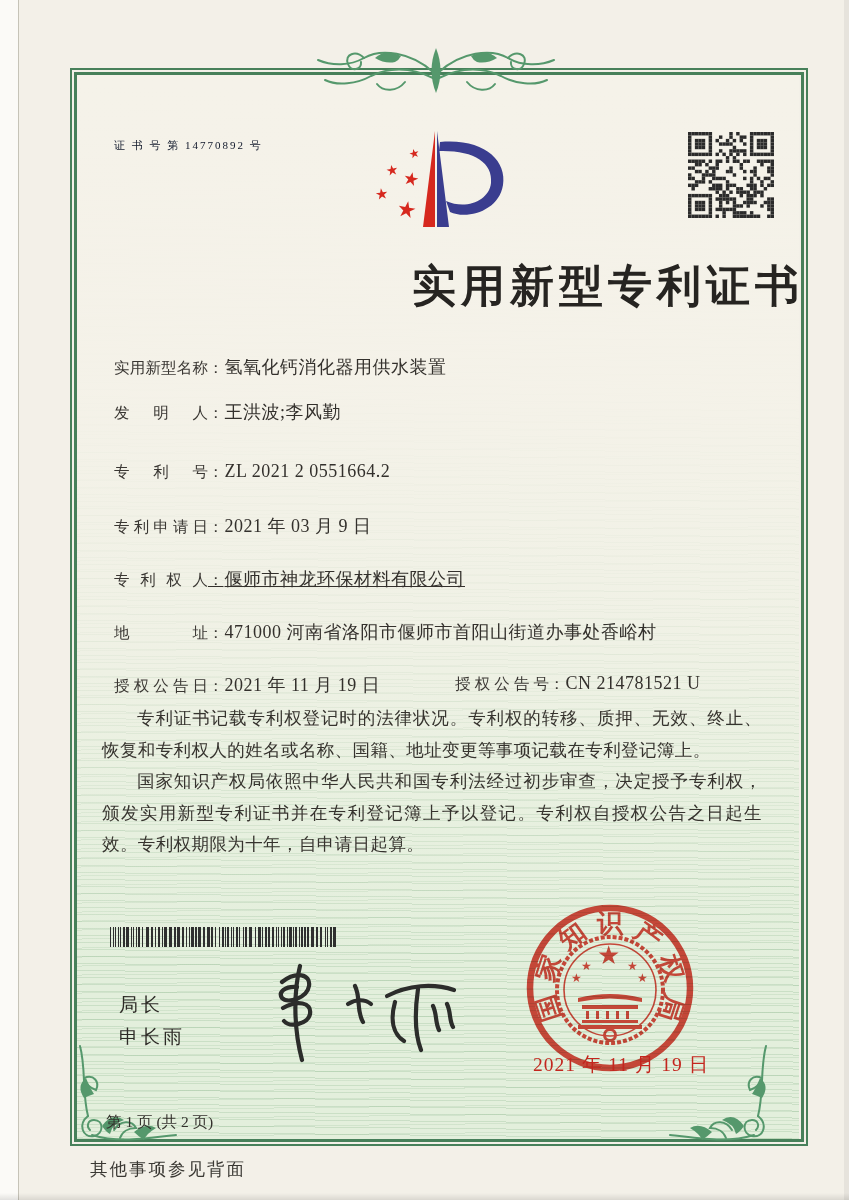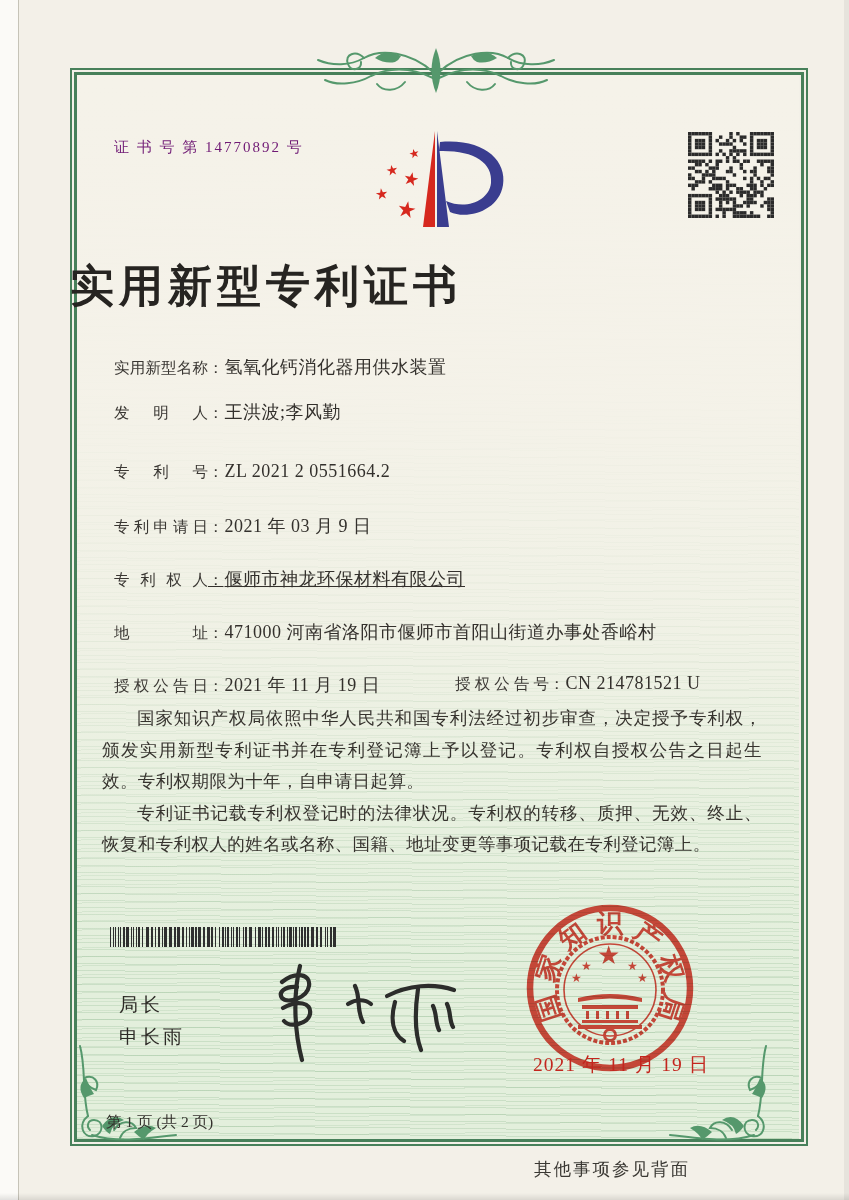--- a/index.html
+++ b/index.html
@@ -15,36 +15,36 @@
   
   .content-bg{position:absolute;left:76px;top:74px;width:723px;height:1065px;z-index:1;
     background:
       repeating-linear-gradient(0.6deg, rgba(101,158,107,0.20) 0 1px, rgba(101,158,107,0) 1px 7px),
       repeating-linear-gradient(-0.6deg, rgba(101,158,107,0.14) 0 1px, rgba(101,158,107,0) 1px 9px),
       #e3efdc;}
   .content-veil{position:absolute;left:76px;top:74px;width:723px;height:1065px;z-index:1;
     background:linear-gradient(to bottom, rgba(245,242,233,1) 0%, rgba(245,242,233,0.97) 30%,
                rgba(245,242,233,0.72) 52%, rgba(243,243,232,0.28) 70%, rgba(240,244,230,0) 84%);}
   .txt{position:absolute;z-index:3;white-space:nowrap;}
-  .cert-no{left:114px;top:138px;font-size:15px;letter-spacing:2px;color:#701a75;}
-  .title{left:70px;top:257px;width:734px;text-align:left;font-size:44px;font-weight:bold;
+  .cert-no{left:114px;top:138px;font-size:11px;letter-spacing:2px;color:#0f172a;}
+  .title{left:70px;top:257px;width:734px;text-align:right;font-size:44px;font-weight:bold;
          letter-spacing:5px;color:#262421;white-space:nowrap;}
   .row{position:absolute;left:114px;z-index:3;white-space:nowrap;font-size:18px;color:#33302c;}
   .row .lbl{display:inline-block;width:94px;font-size:15.5px;text-align:justify;text-align-last:justify;vertical-align:baseline;color:#3a3733;}
   .row .col{font-size:15.5px;color:#3a3733;}
   .row .val{margin-left:1px;letter-spacing:0.5px;}
   .row .pair2{position:absolute;left:341px;top:0;}
   .paras{position:absolute;left:102px;top:703px;width:660px;z-index:3;font-size:17.5px;line-height:31.5px;
          color:#36332e;text-align:justify;letter-spacing:0.4px;}
   .paras p{margin:0;text-indent:2em;}
   .role{left:119px;top:992px;font-size:19px;letter-spacing:3px;text-align:right;}
   .name{left:119px;top:1024px;font-size:19px;letter-spacing:3px;}
   .seal-date{left:533px;top:1051px;font-size:19.5px;color:#c3261e;letter-spacing:1px;z-index:5;}
   .page-num{left:106px;top:1112px;width:600px;text-align:left;font-size:15.5px;color:#33302c;z-index:3;}
-  .back-note{left:90px;top:1157px;width:600px;text-align:right;font-size:17.5px;color:#3a3833;z-index:3;letter-spacing:2px;}
+  .back-note{left:90px;top:1157px;width:600px;text-align:left;font-size:17.5px;color:#3a3833;z-index:3;letter-spacing:2px;}
   .deco{position:absolute;z-index:2;pointer-events:none;}
   .logo{position:absolute;left:353px;top:127px;z-index:3;}
   .qr{position:absolute;left:688px;top:132px;z-index:3;}
   .barcode{position:absolute;left:110px;top:927px;z-index:3;}
   .signature{position:absolute;left:252px;top:960px;z-index:3;}
   .seal{position:absolute;left:524px;top:902px;z-index:4;mix-blend-mode:multiply;opacity:0.9;}
 </style>
 </head>
 <body>
 
@@ -455,22 +455,22 @@
     <span class="lbl">地址</span><span class="col">：</span><span class="val">471000 河南省洛阳市偃师市首阳山街道办事处香峪村</span>
   </div>
   <div class="row" style="top:673px;">
     <span class="lbl">授权公告日</span><span class="col">：</span><span class="val">2021 年 11 月 19 日</span>
     <span class="pair2">
       <span class="lbl">授权公告号</span><span class="col">：</span><span class="val">CN 214781521 U</span>
     </span>
   </div>
 
   <div class="paras">
+    <p>专利证书记载专利权登记时的法律状况。专利权的转移、质押、无效、终止、恢复和专利权人的姓名或名称、国籍、地址变更等事项记载在专利登记簿上。</p>
     <p>国家知识产权局依照中华人民共和国专利法经过初步审查，决定授予专利权，颁发实用新型专利证书并在专利登记簿上予以登记。专利权自授权公告之日起生效。专利权期限为十年，自申请日起算。</p>
-    <p>专利证书记载专利权登记时的法律状况。专利权的转移、质押、无效、终止、恢复和专利权人的姓名或名称、国籍、地址变更等事项记载在专利登记簿上。</p>
   </div>
 
   <svg class="barcode" id="barcode-svg" width="226" height="20" viewBox="0 0 226 20">
       <rect x="0" y="0" width="1" height="20" fill="#2f2f2f"></rect>
       <rect x="3" y="0" width="1" height="20" fill="#2f2f2f"></rect>
       <rect x="5" y="0" width="1" height="20" fill="#2f2f2f"></rect>
       <rect x="8" y="0" width="1" height="20" fill="#2f2f2f"></rect>
       <rect x="10" y="0" width="1" height="20" fill="#2f2f2f"></rect>
       <rect x="13" y="0" width="2" height="20" fill="#2f2f2f"></rect>
       <rect x="16" y="0" width="3" height="20" fill="#2f2f2f"></rect>

